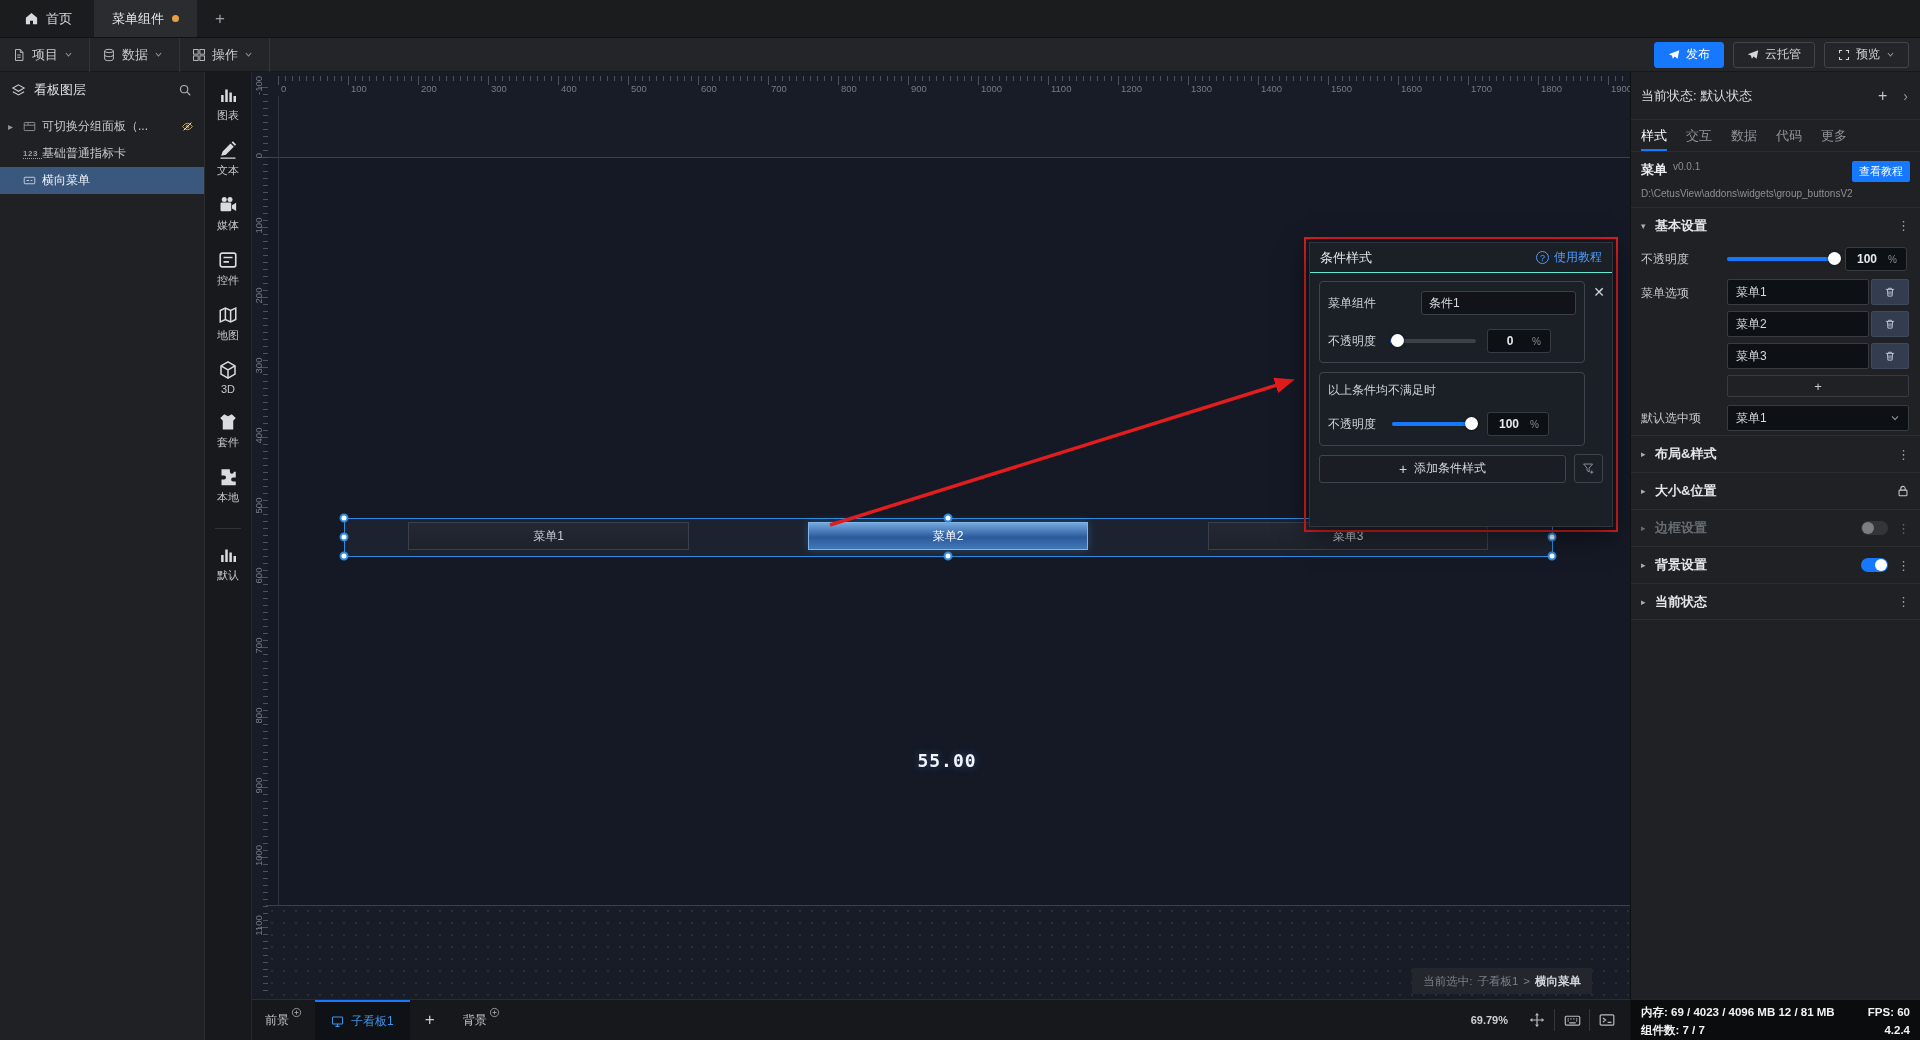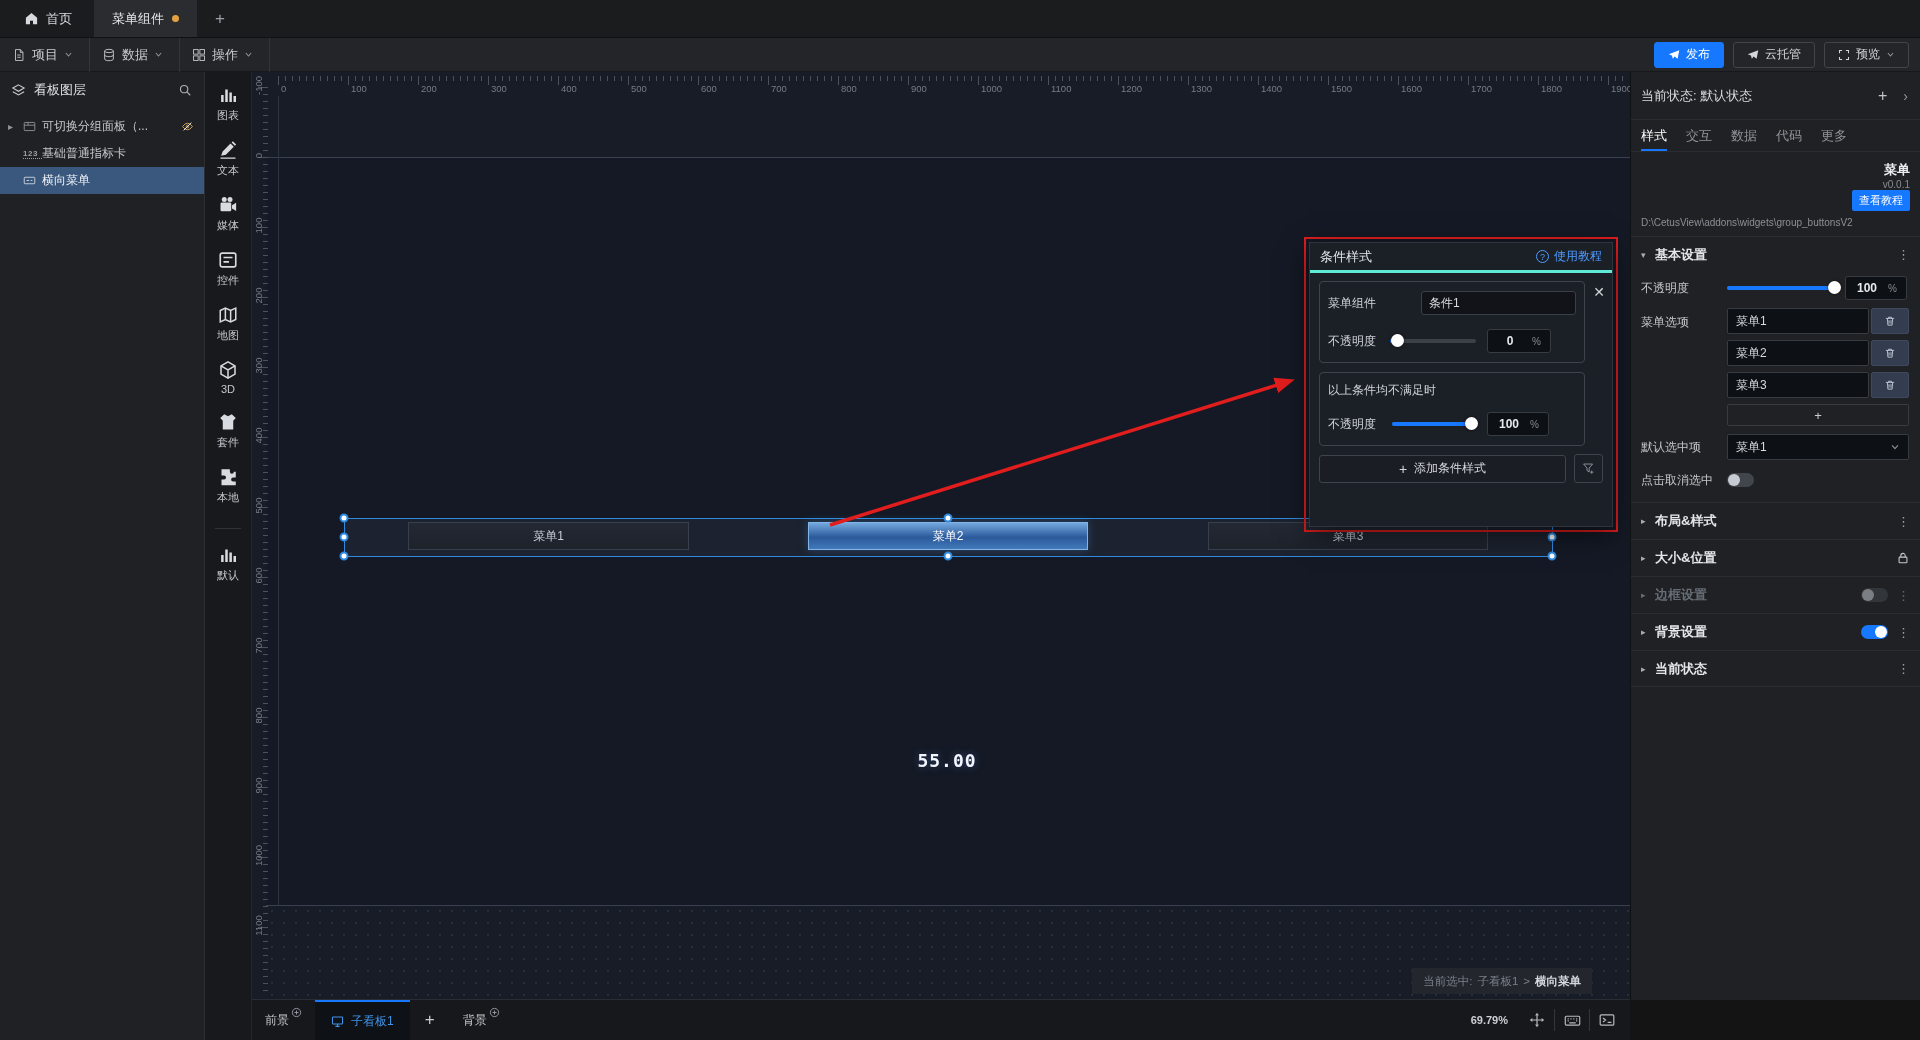--- a/index.html
+++ b/index.html
@@ -62,21 +62,21 @@
     font-family:"DejaVu Sans Mono",monospace;font-weight:bold;font-size:18px;color:#f2f6ff;letter-spacing:1px;text-shadow:0 0 8px rgba(110,160,255,.35);}
   .sel-status{position:absolute;right:38px;top:896px;height:26px;display:flex;align-items:center;gap:5px;background:#23262c;padding:0 11px;font-size:11.5px;color:#7a8089;z-index:2;}
   .sel-status b{color:#d4d8de;font-weight:bold;}
 
   
   .arrow-svg{position:absolute;left:0;top:0;z-index:6;pointer-events:none;}
   .red-rect{position:absolute;left:1052px;top:165px;width:314px;height:295px;border:2px solid #e11d1d;z-index:7;pointer-events:none;}
 
   
   .dlg{position:absolute;left:1057px;top:170px;width:304px;height:285px;background:#1b1f26;border:1px solid #30353d;z-index:8;box-shadow:0 8px 26px rgba(0,0,0,.55);}
-  .dlg-head{display:flex;align-items:center;height:30px;padding:0 10px;border-bottom:3px solid #5eead4;}
+  .dlg-head{display:flex;align-items:center;height:30px;padding:0 10px;border-bottom:1px solid #5eead4;}
   .dlg-title{color:#e2e5ea;font-size:13px;}
   .dlg-help{margin-left:auto;display:flex;align-items:center;gap:5px;color:#4f9bff;font-size:12px;}
   .qmark{width:13px;height:13px;border:1px solid #4f9bff;border-radius:50%;font-size:9px;display:inline-flex;align-items:center;justify-content:center;}
   .dlg-body{padding:8px 9px 0;}
   .dgroup{border:1px solid #3f444c;border-radius:4px;padding:9px 8px;width:266px;}
   .drow{display:flex;align-items:center;}
   .dlabel{color:#cfd3d9;font-size:12px;}
   .dselect{margin-left:auto;width:155px;height:24px;background:#111318;border:1px solid #3a4048;border-radius:3px;display:flex;align-items:center;padding:0 7px;color:#d8dce1;font-size:12px;}
   .dselect .chev{margin-left:auto;color:#8a9099;}
   .dlg-x{position:absolute;right:7px;top:42px;color:#cfd3d8;font-size:14px;line-height:14px;z-index:9;}
@@ -108,21 +108,21 @@
   
   .inspector{position:absolute;left:1630px;top:72px;width:290px;height:928px;background:#202124;border-left:1px solid #101113;}
   .state-row{display:flex;align-items:center;height:48px;padding:0 12px 0 10px;border-bottom:1px solid #2b2d31;color:#d8dbdf;font-size:13px;}
   .state-plus{margin-left:auto;font-size:16px;color:#c2c6cb;}
   .state-chev{margin-left:16px;color:#8f959c;font-size:14px;}
   .itabs{display:flex;align-items:stretch;gap:19px;height:32px;padding:0 0 0 10px;border-bottom:1px solid #2b2d31;}
   .itab{display:flex;align-items:center;color:#8f959c;font-size:13px;position:relative;}
   .itab.active{color:#fff;}
   .itab.active::after{content:"";position:absolute;left:0;right:0;bottom:0;height:2px;background:#1677ff;}
   .winfo{padding:9px 10px 8px;}
-  .winfo-row{display:flex;align-items:flex-end;flex-direction:column;}
+  .winfo-row{display:flex;align-items:flex-start;}
   .wname{font-weight:bold;font-size:13px;color:#e9ebee;}
   .wver{font-size:10px;color:#878d94;margin-left:6px;}
   .wtut{margin-left:auto;background:#1677ff;color:#fff;font-size:11px;padding:3px 7px;border-radius:2px;}
   .wpath{margin-top:6px;font-size:10px;color:#8b9096;word-break:break-all;}
   .isec-head{display:flex;align-items:center;height:36px;padding:0 10px;border-top:1px solid #2b2d31;}
   .isec-caret{font-size:9px;color:#a9afb6;width:14px;}
   .isec-title{font-weight:bold;font-size:13px;color:#e4e7ea;}
   .kebab{margin-left:auto;color:#9aa0a6;font-size:13px;}
   .irow{display:flex;align-items:center;padding:4px 12px 4px 10px;min-height:32px;}
   .ilbl{width:86px;flex:none;font-size:12px;color:#c3c8ce;}
@@ -938,28 +938,20 @@
           <span>菜单1</span>
           <span class="chev">
               <svg width="10" height="10" viewBox="0 0 12 12" fill="none" stroke="#8a9096" stroke-width="1.4">
                 <path d="M2.5 4l3.5 4 3.5-4"></path>
               </svg>
             </span>
         </div>
       </div>
     </div>
 
-    <div class="irow" style="margin-bottom:6px;">
-      <span class="ilbl">点击取消选中</span>
-      <div class="ictrl">
-        <div class="toggle">
-            <div class="knob"></div>
-          </div>
-      </div>
-    </div>
 
     <div class="isec">
       <span class="isec-caret">▸</span>
       <span class="isec-title">布局&amp;样式</span>
       <span class="acc">
           <span class="kebab">⋮</span>
         </span>
     </div>
     <div class="isec">
       <span class="isec-caret">▸</span>
@@ -993,14 +985,24 @@
     </div>
     <div class="isec" style="border-bottom:1px solid #2b2d31;">
       <span class="isec-caret">▸</span>
       <span class="isec-title">当前状态</span>
       <span class="acc">
           <span class="kebab">⋮</span>
         </span>
     </div>
   </div>
 
+  <div class="stats">
+    <div class="stats-row">
+      <span>内存: 69 / 4023 / 4096 MB 12 / 81 MB</span>
+      <span>FPS: 60</span>
+    </div>
+    <div class="stats-row">
+      <span>组件数: 7 / 7</span>
+      <span>4.2.4</span>
+    </div>
+  </div>
 
 </div>
 
 </body></html>

